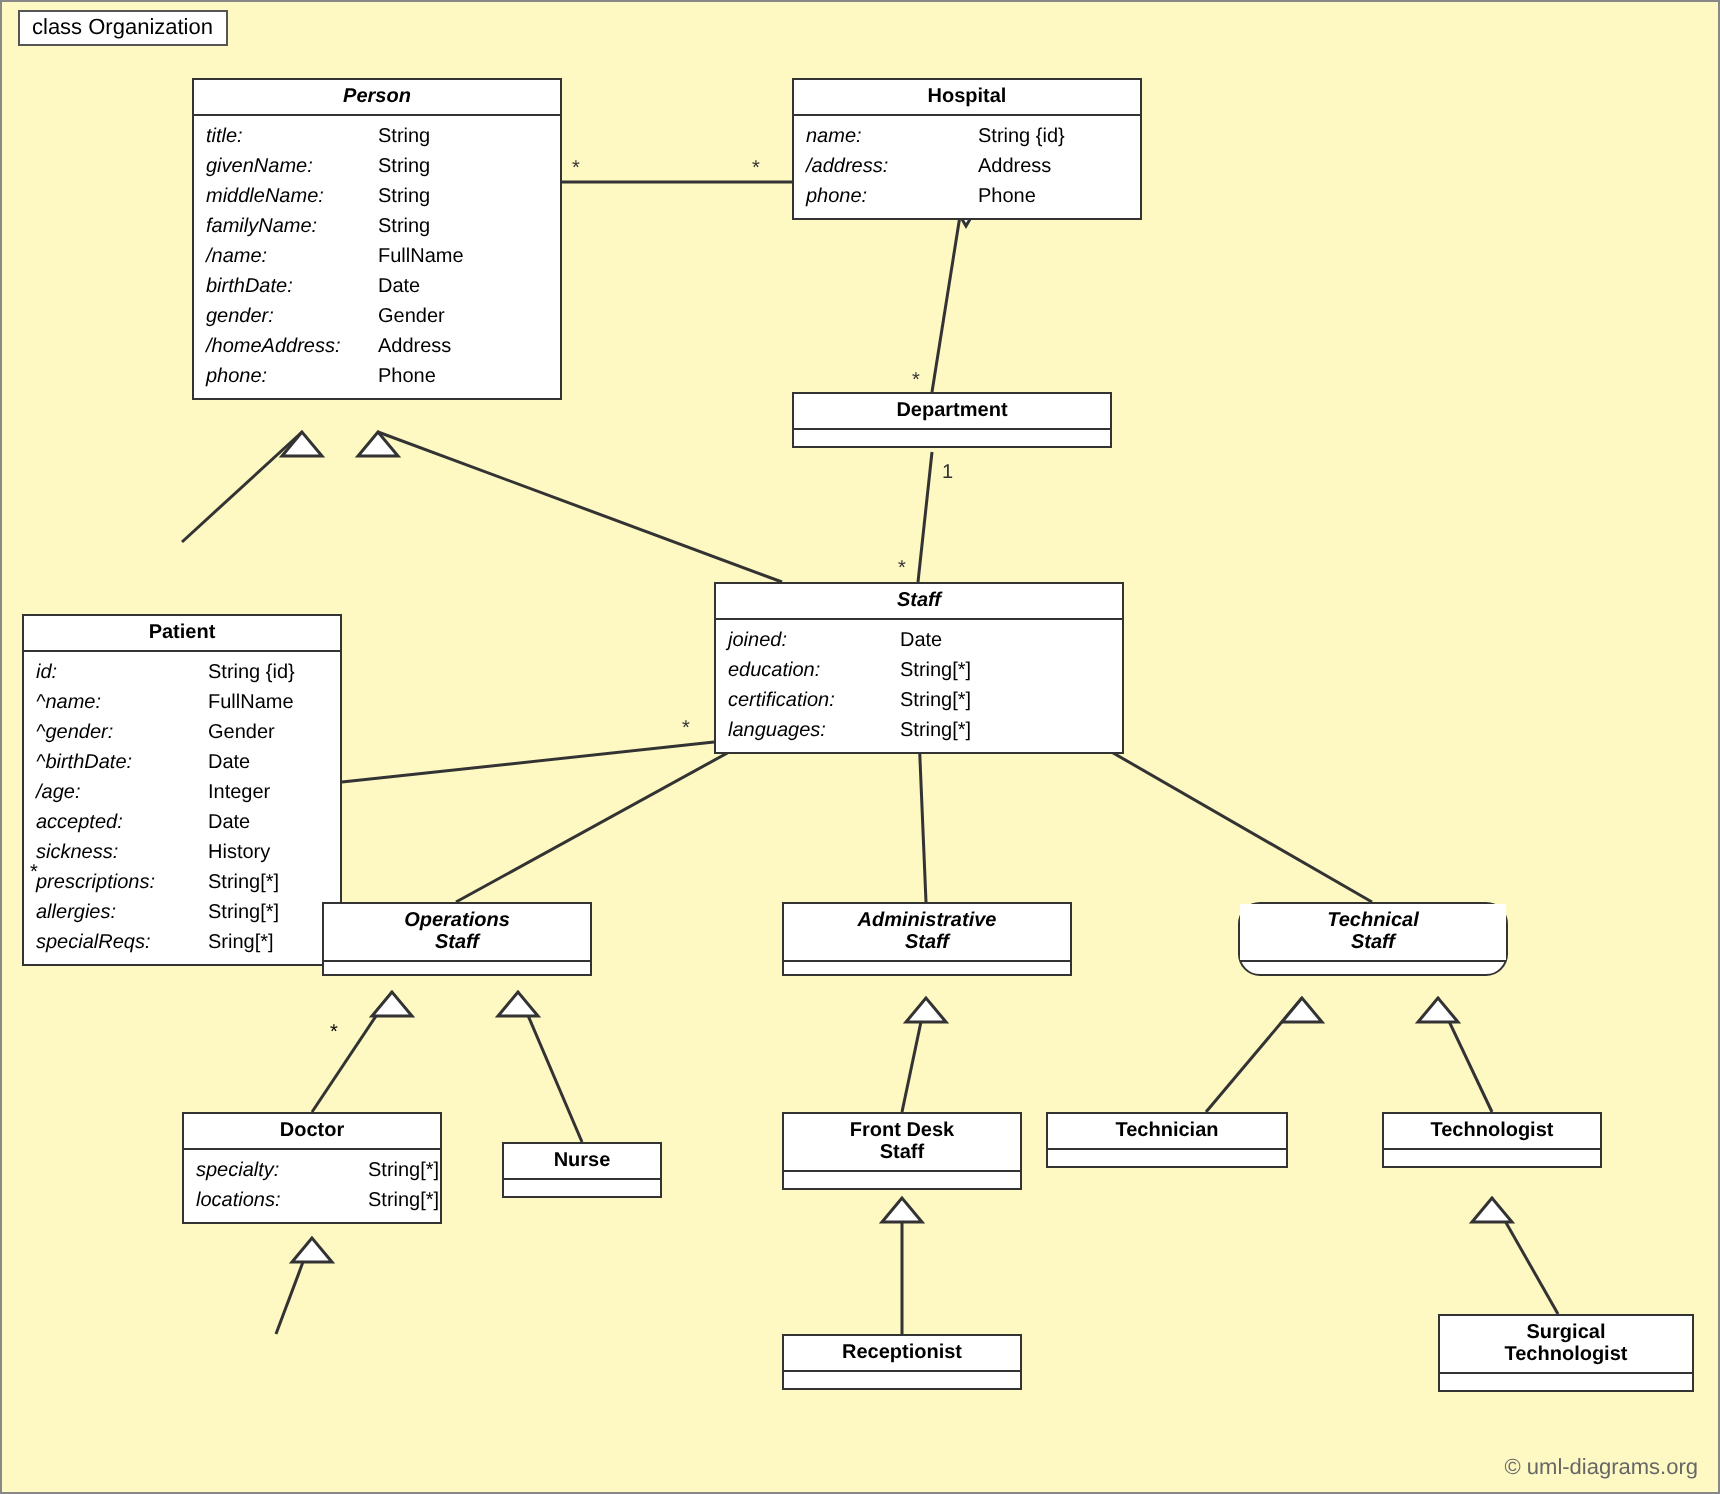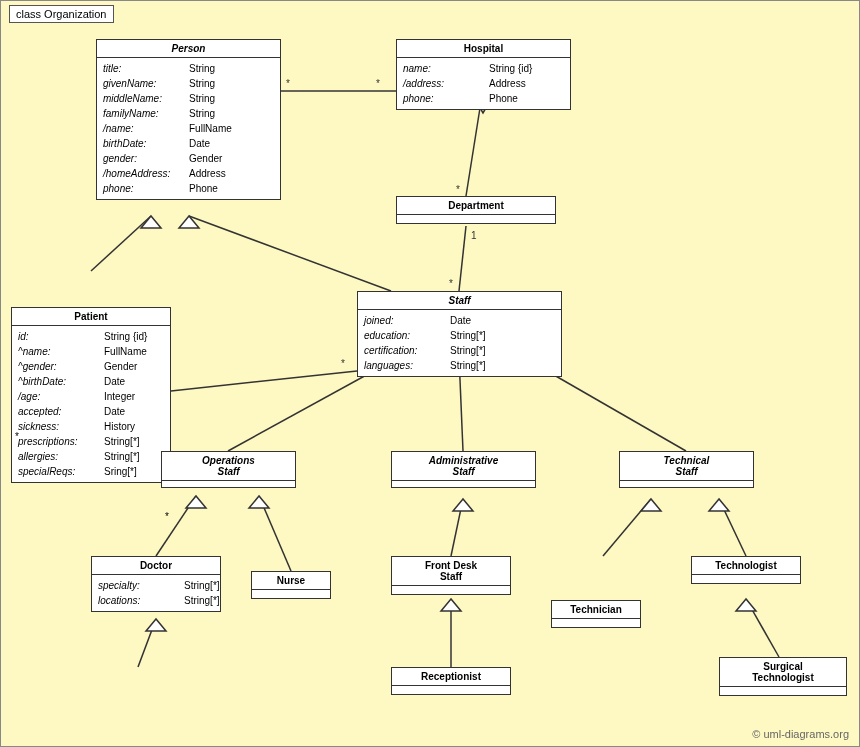--- a/index.html
+++ b/index.html
@@ -286,21 +286,21 @@
 
   <span style="position:absolute; left:164px; top:510px; font-size:10px;">*</span>
 
   <div class="uml-class" style="left:390px; top:450px; width:145px;">
     <div class="class-title">
       <em>Administrative<br>Staff</em>
     </div>
     <div class="class-body" style="min-height:6px;"></div>
   </div>
 
-  <div class="uml-class" style="left:618px; top:450px; width:135px;">
+  <div class="uml-class" style="left:618px; top:450px; width:135px;border-radius:11px;">
     <div class="class-title">
       <em>Technical<br>Staff</em>
     </div>
     <div class="class-body" style="min-height:6px;"></div>
   </div>
 
   <div class="uml-class" style="left:90px; top:555px; width:130px;">
     <div class="class-title normal">Doctor</div>
     <div class="class-body">
       <div class="attr-row">
@@ -317,21 +317,21 @@
   <div class="uml-class" style="left:250px; top:570px; width:80px;">
     <div class="class-title normal">Nurse</div>
     <div class="class-body" style="min-height:8px;"></div>
   </div>
 
   <div class="uml-class" style="left:390px; top:555px; width:120px;">
     <div class="class-title normal">Front Desk<br>Staff</div>
     <div class="class-body" style="min-height:8px;"></div>
   </div>
 
-  <div class="uml-class" style="left:550px; top:555px; width:90px;margin-top:44px;">
+  <div class="uml-class" style="left:522px; top:555px; width:121px;">
     <div class="class-title normal">Technician</div>
     <div class="class-body" style="min-height:8px;"></div>
   </div>
 
   <div class="uml-class" style="left:690px; top:555px; width:110px;">
     <div class="class-title normal">Technologist</div>
     <div class="class-body" style="min-height:8px;"></div>
   </div>
 
 

